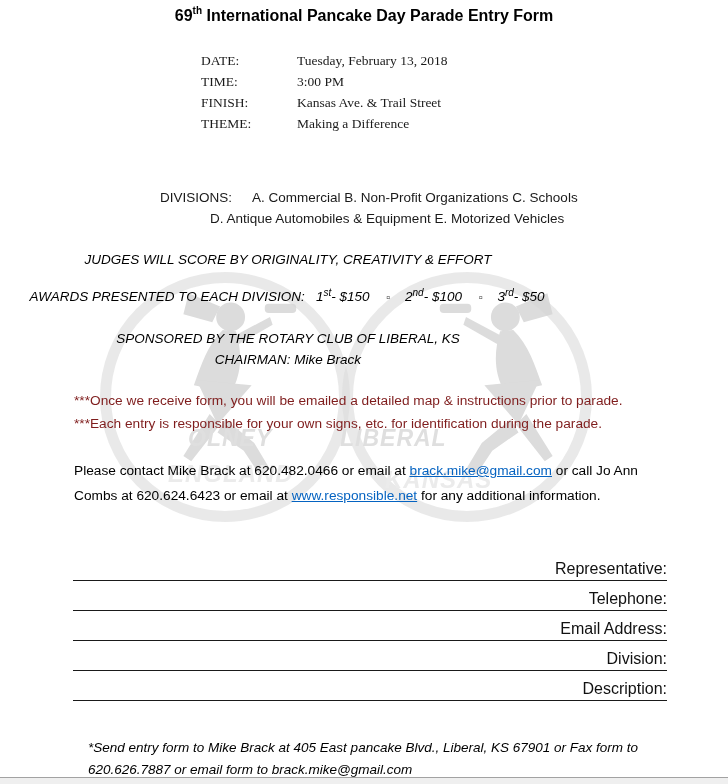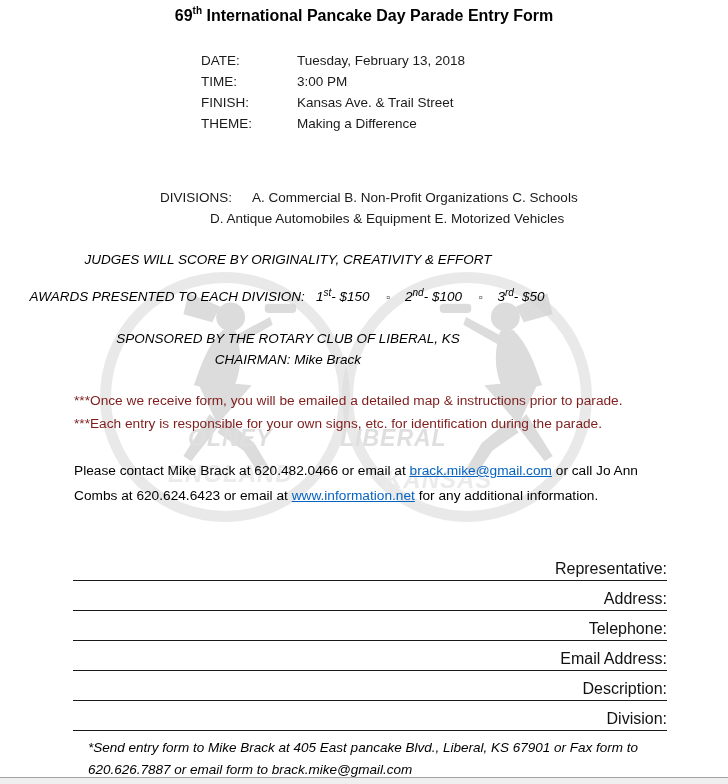--- a/index.html
+++ b/index.html
@@ -18,21 +18,21 @@
   .wm-word{position:absolute;font-weight:bold;font-style:italic;letter-spacing:1px;}
   .wm-word.solid{color:#dfdfdf;font-size:23px;}
   .wm-word.hollow{color:#ebebeb;font-size:24px;}
   .wm-olney{left:188px;top:425px;}
   .wm-liberal{left:340px;top:425px;}
   .wm-england{left:168px;top:460px;}
   .wm-kansas{left:385px;top:466px;}
   .doc-title{position:absolute;top:7px;left:0;width:728px;text-align:center;
     font-size:16px;font-weight:bold;color:#000;}
   .sup{font-size:10px;vertical-align:top;position:relative;top:-2px;font-weight:inherit;}
-  .details{position:absolute;left:201px;top:50px;font-size:13.5px;}
+  .details{position:absolute;left:201px;top:50px;font-size:13.5px;font-family:Liberation Serif, serif;}
   .detail-row{display:flex;line-height:21px;}
   .detail-label{width:96px;flex:0 0 96px;}
   .divisions{position:absolute;left:160px;top:187px;font-size:13.5px;line-height:21px;}
   .div-line1{display:flex;gap:20px;}
   .div-line2{margin-left:50px;}
   .center-line{position:absolute;left:0;width:576px;text-align:center;font-size:13.5px;color:#000;font-style:italic;}
   .judges{top:252px;}
   .awards{top:289px;}
   .awards .sep{margin:0 11px;font-size:11px;color:#333;}
   .awards .amt{margin-right:2px;}
@@ -126,41 +126,38 @@
 <div class="center-line sponsor">SPONSORED BY THE ROTARY CLUB OF LIBERAL, KS</div>
 <div class="center-line chairman">CHAIRMAN:  Mike Brack</div>
 
 <div class="notes">
   <div>***Once we receive form, you will be emailed a detailed map &amp; instructions prior to parade.</div>
   <div>***Each entry is responsible for your own signs, etc. for identification during the parade.</div>
 </div>
 
 <div class="contact">
   <div><span>Please contact Mike Brack at 620.482.0466 or email at </span><span class="doc-link">brack.mike@gmail.com</span><span> or call Jo Ann</span></div>
-  <div><span>Combs at 620.624.6423 or email at </span><span class="doc-link">www.information.net</span><span> for any additional information.</span></div>
+  <div><span>Combs at 620.624.6423 or email at </span><span class="doc-link">www.responsible.net</span><span> for any additional information.</span></div>
 </div>
 
 <div class="fields">
   <div class="field-row">
     <span class="field-label">Representative:</span>
-  </div>
-  <div class="field-row">
-    <span class="field-label">Address:</span>
   </div>
   <div class="field-row">
     <span class="field-label">Telephone:</span>
   </div>
   <div class="field-row">
     <span class="field-label">Email Address:</span>
   </div>
   <div class="field-row">
-    <span class="field-label">Description:</span>
+    <span class="field-label">Division:</span>
   </div>
   <div class="field-row">
-    <span class="field-label">Division:</span>
+    <span class="field-label">Description:</span>
   </div>
 </div>
 
 <div class="footer">
   <div>*Send entry form to Mike Brack at 405 East pancake Blvd., Liberal, KS  67901 or Fax form to</div>
   <div>620.626.7887 or email form to brack.mike@gmail.com</div>
 </div>
 
 <div class="bottom-strip"></div>
 

